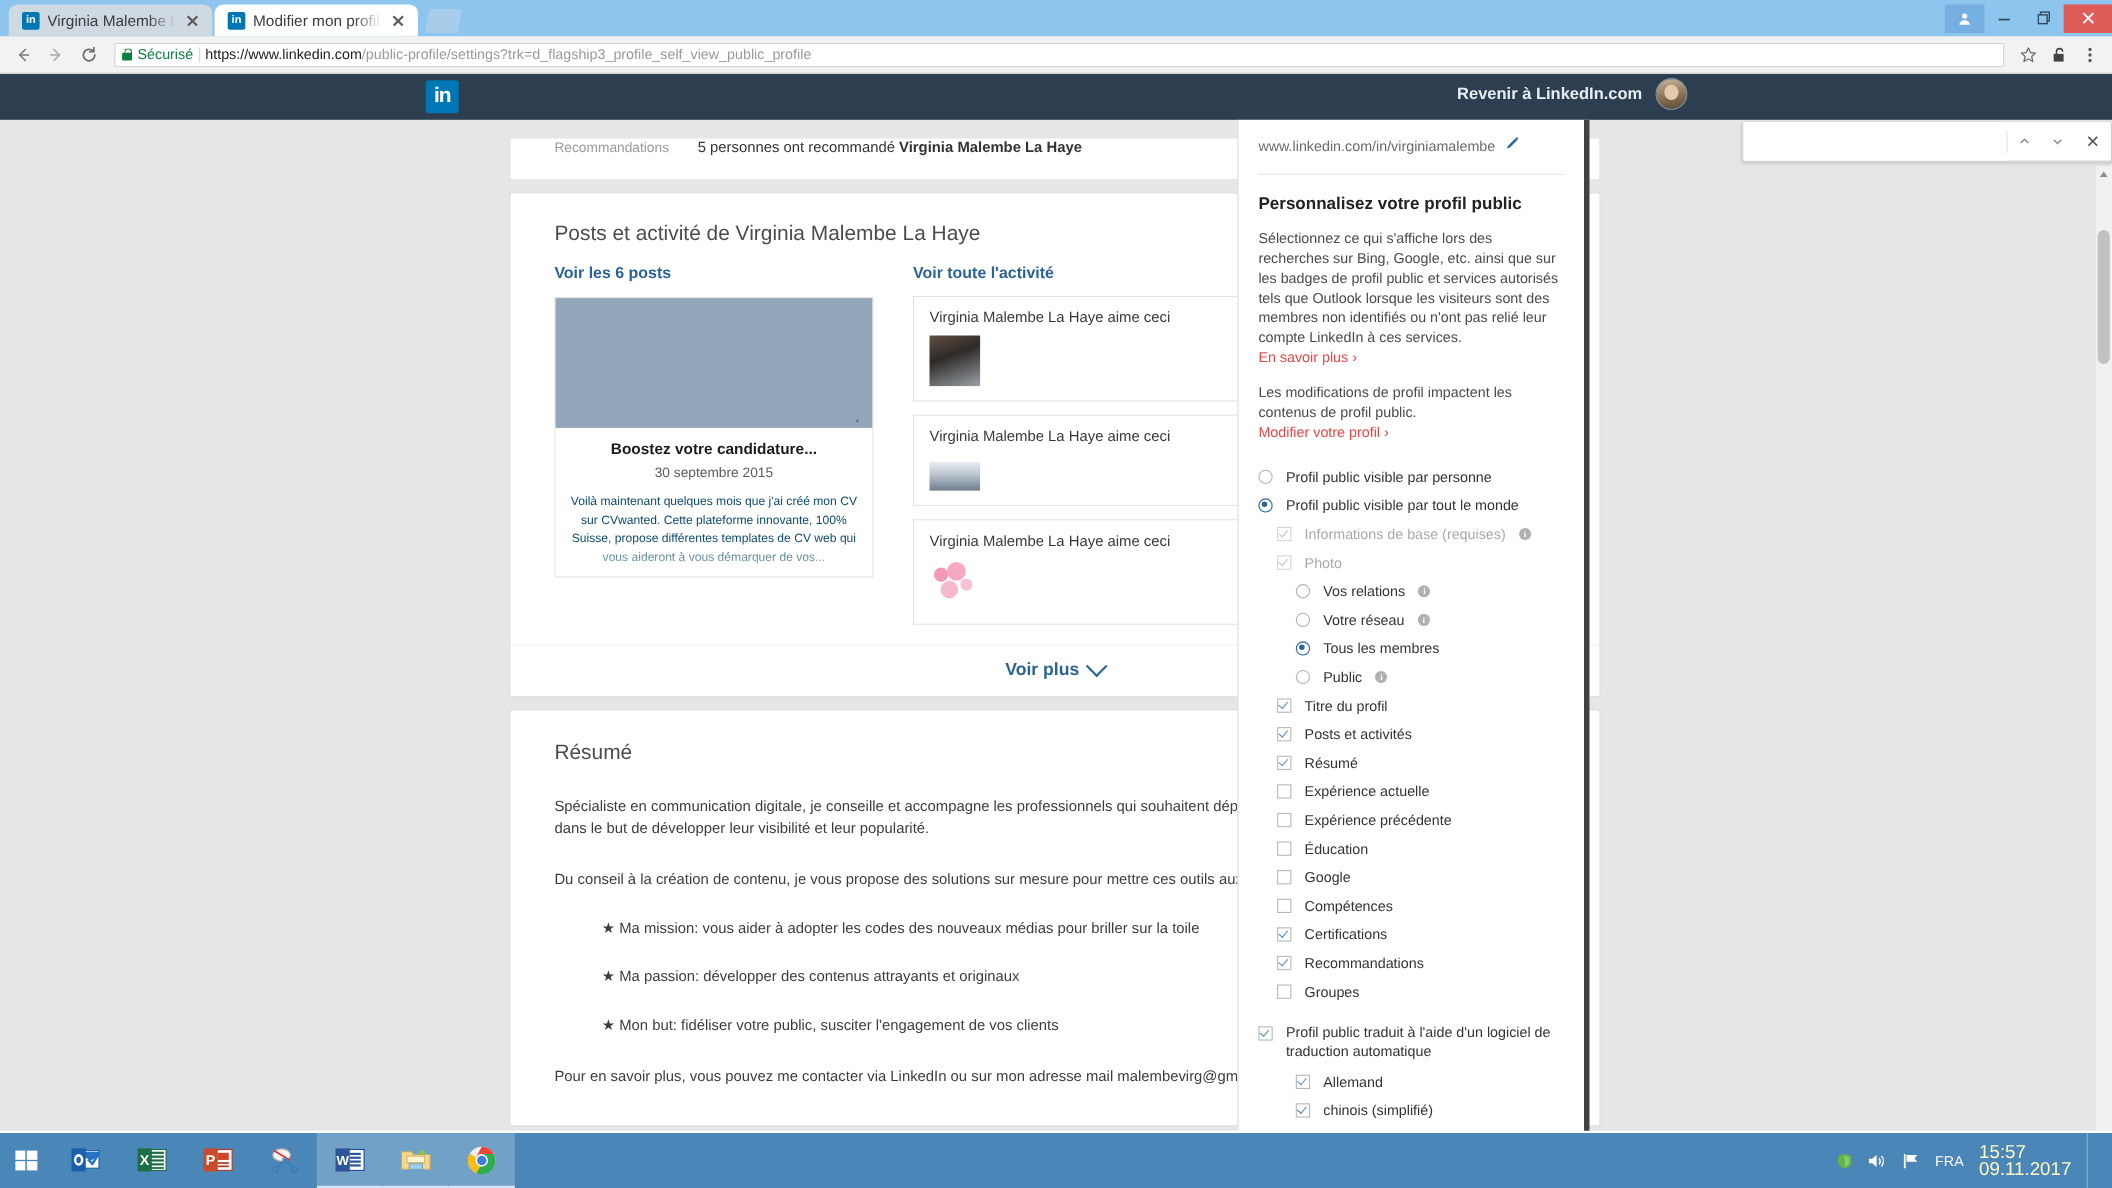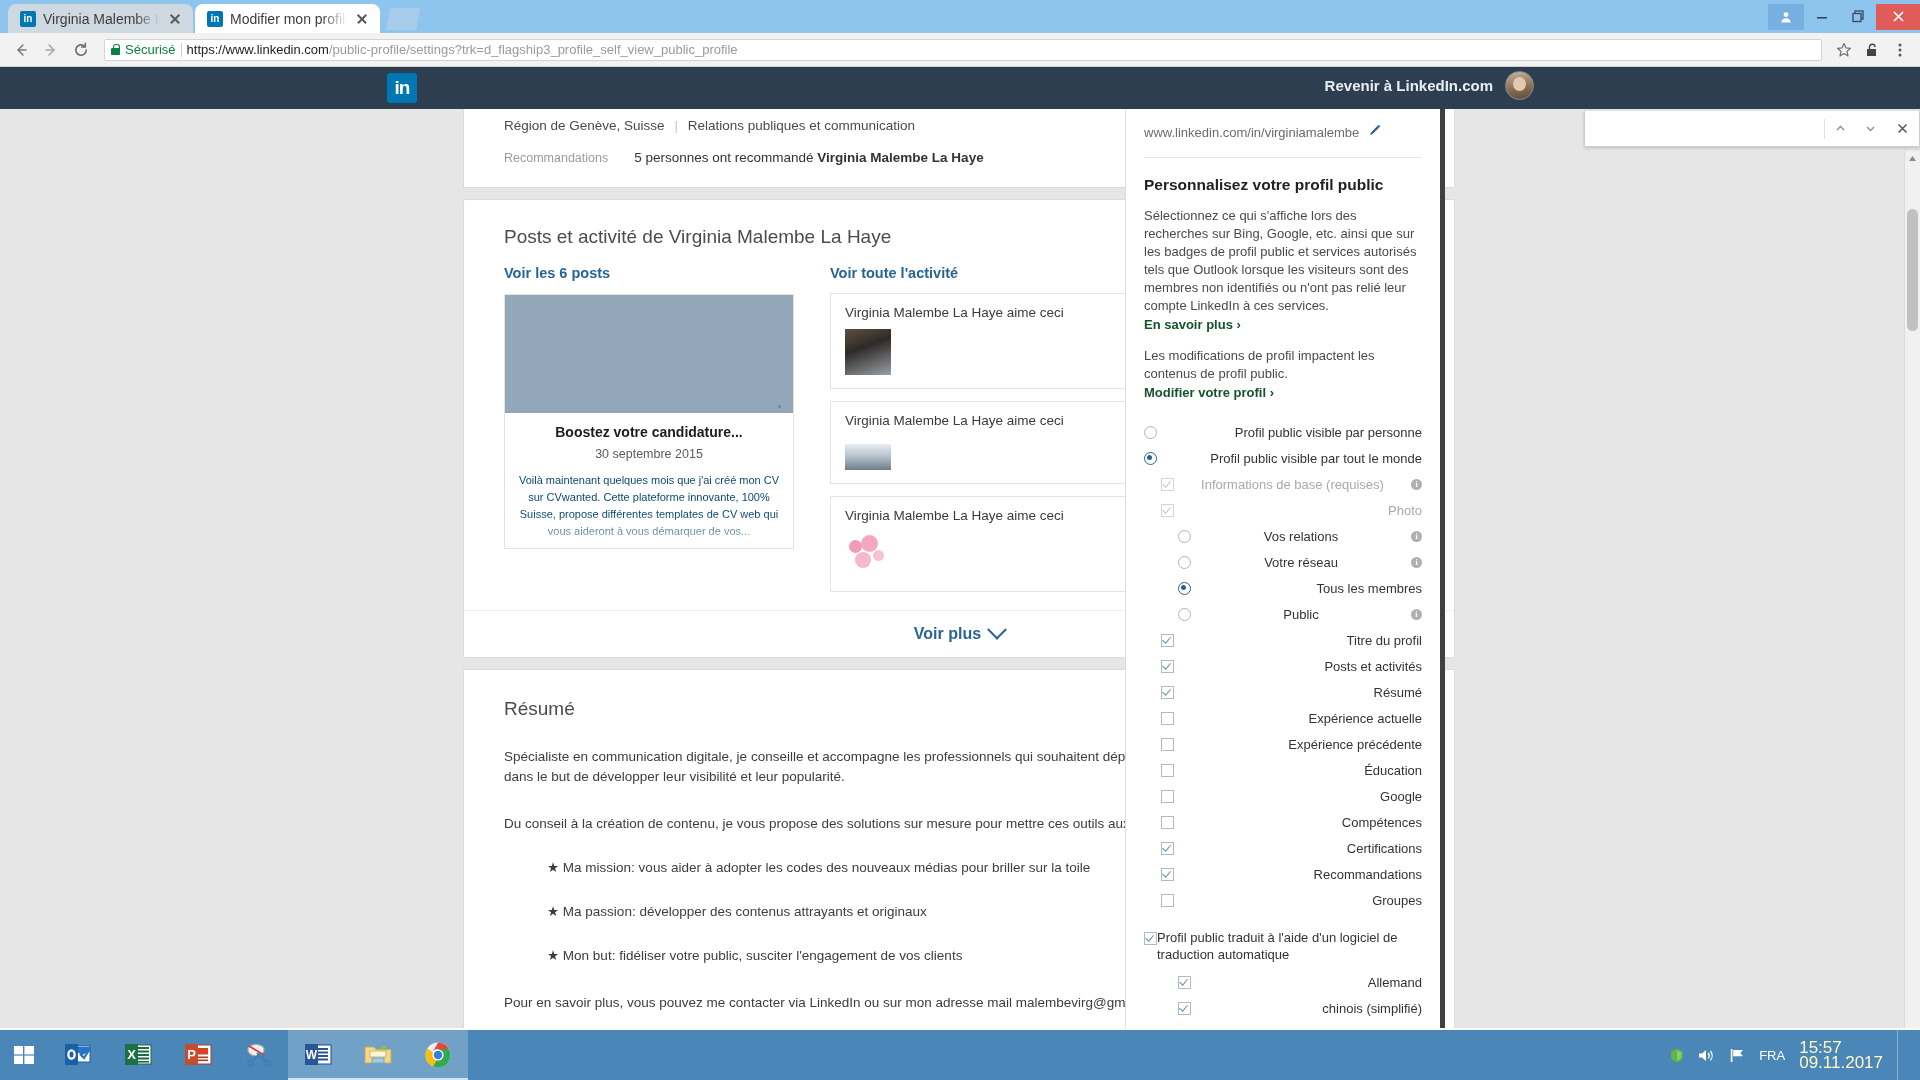--- a/index.html
+++ b/index.html
@@ -165,25 +165,25 @@
   
   .rail{
     position:absolute;left:1125px;top:0;width:320px;background:#fff;
     border-left:1px solid #dcdcdc;border-right:5px solid #404040;
     min-height:919px;padding:0 18px 30px 18px;box-sizing:border-box;
   }
   .url-row{display:flex;align-items:center;gap:9px;padding:14px 0 16px 0;border-bottom:1px solid #e4e4e4;}
   .url-row .u{font-size:13px;color:#6b6b6b;}
   .rail h2{font-size:15.5px;color:#222;margin:18px 0 0 0;font-weight:bold;}
   .rail .desc{font-size:13px;color:#4a4a4a;line-height:18px;margin-top:13px;}
-  .rail .lnk{color:#14532d;font-size:13px;cursor:pointer;display:inline-block;font-weight:bold;}
+  .rail .lnk{color:#ef4444;font-size:13px;cursor:pointer;display:inline-block;}
   .rail .para2{font-size:13px;color:#4a4a4a;line-height:18px;margin-top:14px;}
 
   .optlist{margin-top:22px;}
-  .opt{display:flex;align-items:center;gap:0;height:18px;margin-bottom:8px;font-size:13px;color:#333;justify-content:space-between;}
+  .opt{display:flex;align-items:center;gap:12px;height:18px;margin-bottom:8px;font-size:13px;color:#333;}
   .opt.ind1{padding-left:17px;}
   .opt.ind2{padding-left:34px;}
   .opt.dim{color:#a9a9a9;}
   .radio{width:11px;height:11px;border-radius:50%;border:1px solid #b3b3b3;background:#fff;flex:0 0 11px;position:relative;cursor:pointer;}
   .radio.on{border-color:#2a6496;}
   .radio.on:after{content:"";position:absolute;left:2px;top:2px;width:5px;height:5px;border-radius:50%;background:#2a6496;}
   .cbx{width:11px;height:11px;border:1px solid #b8b8b8;background:#fff;flex:0 0 11px;position:relative;cursor:pointer;}
   .cbx.on:after{
     content:"";position:absolute;left:1.5px;top:0px;width:4px;height:7px;
     border-right:1.6px solid #5a90bc;border-bottom:1.6px solid #5a90bc;transform:rotate(40deg);
@@ -341,25 +341,20 @@
           </svg>
       </span>
     </div>
 
     <div class="pagebody">
 
       <div class="content-wrap">
 
         <div class="card top">
           <div class="topcard">
-            <div class="loc-line">
-              <span>Région de Genève, Suisse</span>
-              <span class="bar">|</span>
-              <span>Relations publiques et communication</span>
-            </div>
             <div class="rec-row">
               <span class="rec-label">Recommandations</span>
               <span class="rec-text"><span>5 personnes ont recommandé </span><b>Virginia Malembe La Haye</b></span>
             </div>
           </div>
         </div>
 
         <div class="card">
           <div class="section-pad">
             <div class="sec-title">Posts et activité de Virginia Malembe La Haye</div>

